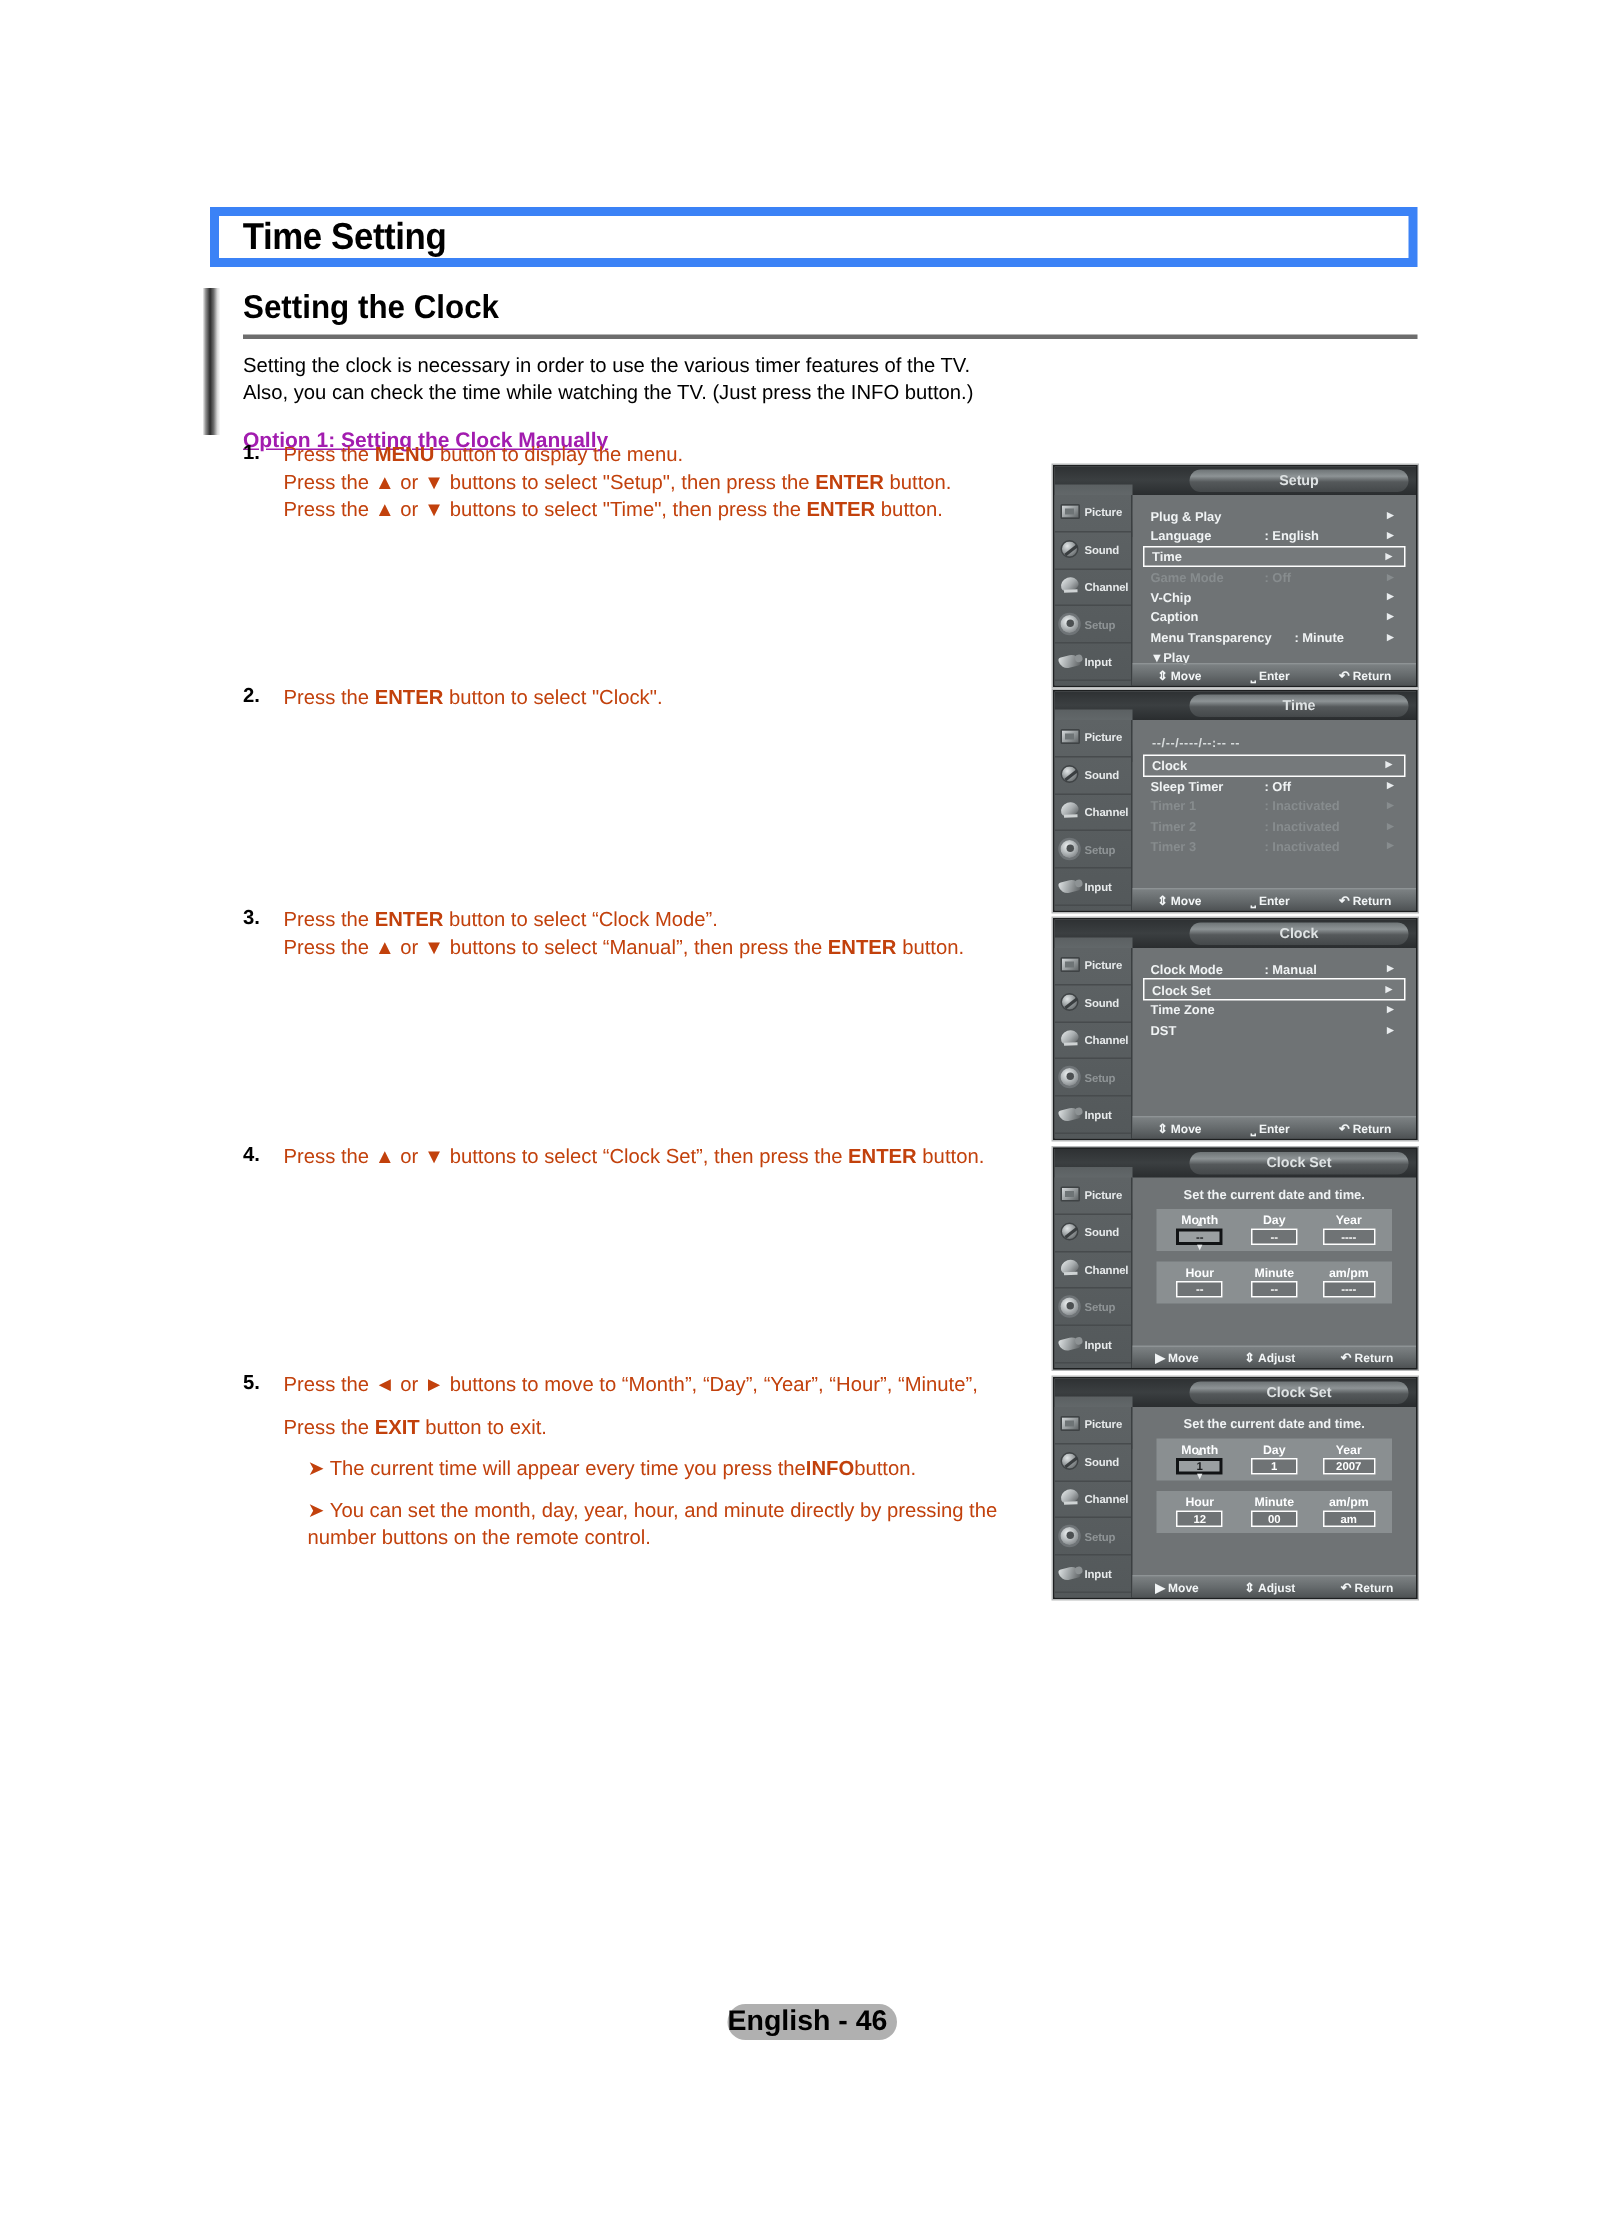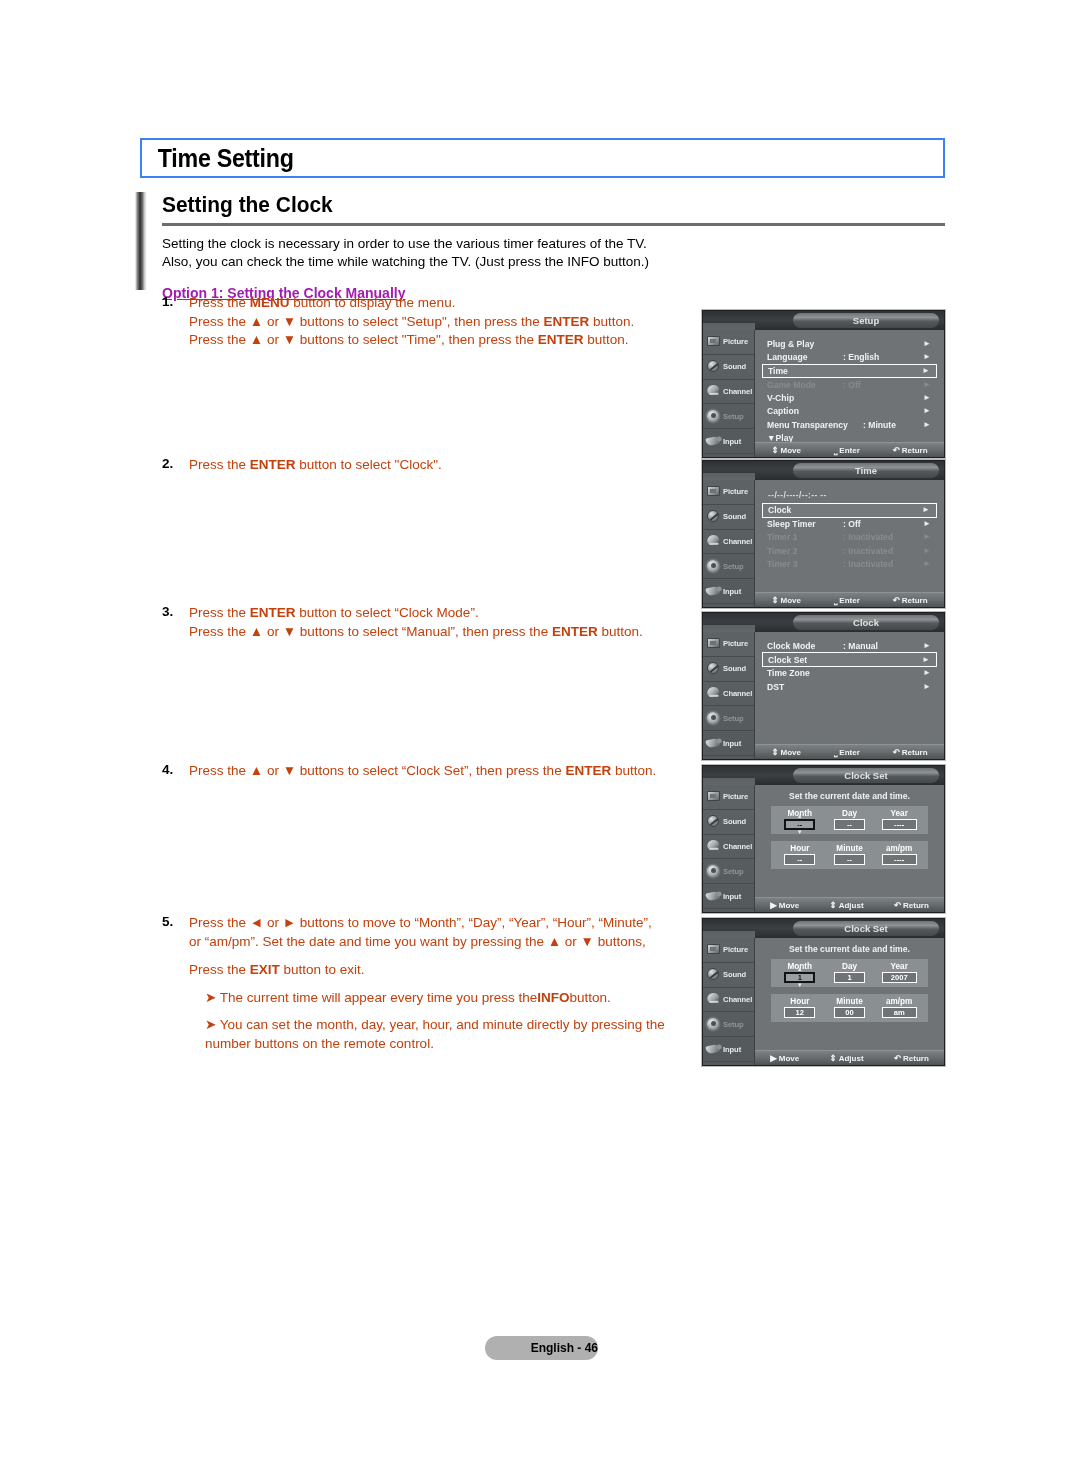--- a/index.html
+++ b/index.html
@@ -7,21 +7,21 @@
     width: 1080px; height: 1476px;
     background: #ffffff;
     font-family: "Liberation Sans", sans-serif;
     overflow: hidden;
   }
   .page { position: relative; width: 1080px; height: 1476px; background: #fff; }
 
   
   .title-banner {
     position: absolute; left: 140px; top: 138px; width: 805px; height: 40px;
-    border: 2px solid #3b82f6; background: #fff;
+    border: 6px solid #3b82f6; background: #fff;
     display: flex; align-items: center;
   }
   .title-banner .txt {
     font-size: 25px; font-weight: bold; color: #000;
     padding-left: 17px; letter-spacing: -0.3px;
     transform: scaleX(0.93); transform-origin: left center;
   }
 
   
   .section-wrap { position: absolute; left: 135px; top: 192px; width: 810px; }
@@ -187,22 +187,22 @@
     font-size: 6px; color: #e8ebec; line-height: 5px;
   }
   .fld.focus .car-up { top: -7px; }
   .fld.focus .car-dn { bottom: -7px; }
   .cs-gap { height: 7px; }
 
   
   .footer {
     position: absolute; left: 485px; top: 1336px; width: 113px; height: 24px;
     background: #b0b0b0; border-radius: 12px;
-    display: flex; align-items: center; justify-content: flex-end;
-    font-size: 12px; font-weight: bold; color: #000;
+    display: flex; align-items: center; justify-content: flex-start;
+    font-size: 19px; font-weight: bold; color: #000;
   }
 </style>
 </head>
 <body>
 
 <div class="page">
 
   <div class="title-banner">
     <div class="txt">Time Setting</div>
   </div>
@@ -246,21 +246,20 @@
       <div class="step-num">4.</div>
       <div class="step-body">
         <div>Press the ▲ or ▼ buttons to select “Clock Set”, then press the <span class="b">ENTER</span> button.</div>
       </div>
     </div>
 
     <div class="step" style="position:absolute;top:620px;left:0;width:545px;">
       <div class="step-num">5.</div>
       <div class="step-body" style="width:520px;">
         <div>Press the ◄ or ► buttons to move to “Month”, “Day”, “Year”, “Hour”, “Minute”,</div>
-        <div>or “am/pm”. Set the date and time you want by pressing the ▲ or ▼ buttons,</div>
         <div style="height:10px"></div>
         <div>Press the <span class="b">EXIT</span> button to exit.</div>
 
         <div class="sub-note">
           ➤
           The current time will appear every time you press the <span class="b">INFO</span> button.
         </div>
         <div class="sub-note">
           ➤
           You can set the month, day, year, hour, and minute directly by pressing the number buttons on the remote control.

